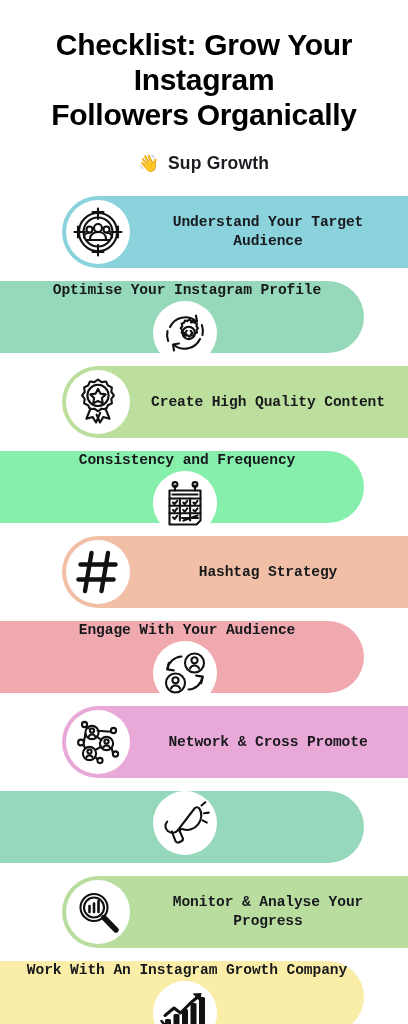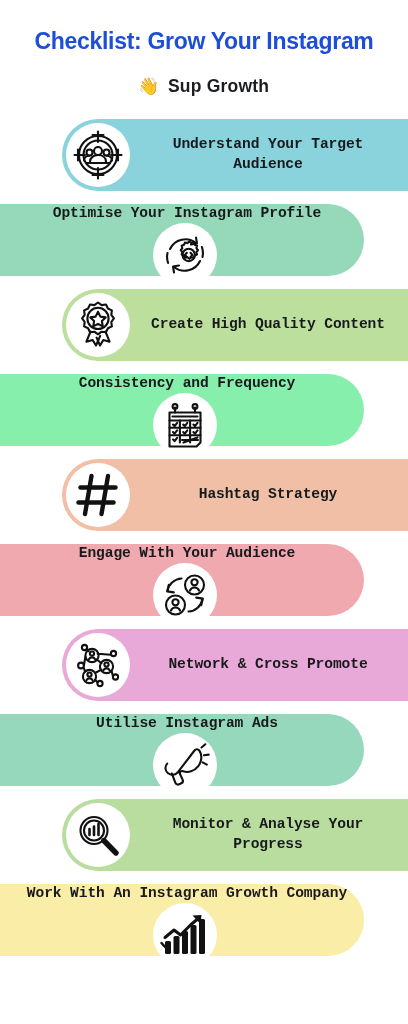--- a/index.html
+++ b/index.html
@@ -22,25 +22,25 @@
     background: #ffffff;
   }
 
   
   .header {
     padding: 28px 16px 0 16px;
     text-align: center;
   }
   .title {
     margin: 0;
-    font-size: 23px;
+    font-size: 30px;
     line-height: 1.16;
     font-weight: 700;
     letter-spacing: -0.3px;
-    color: #1d4ed8;
+    color: #000000;
     font-family: "Liberation Sans", sans-serif;
   }
   .brand {
     margin-top: 21px;
     display: flex;
     align-items: center;
     justify-content: center;
     gap: 8px;
   }
   .brand-emoji {
@@ -118,20 +118,21 @@
   .row.icon-right .row-label { padding-left: 10px; }
 </style>
 </head>
 <body>
 
 <div class="page">
 
   <div class="header">
     <h1 class="title">
       <span>Checklist: Grow Your Instagram</span><br>
+      <span>Followers Organically</span>
     </h1>
     <div class="brand">
       <span class="brand-emoji">👋</span>
       <span class="brand-name">Sup Growth</span>
     </div>
   </div>
 
   <div class="checklist" id="checklist">
       <div class="row icon-left" style="background: rgb(138, 210, 220);">
         <div class="icon-bubble">
@@ -263,21 +264,20 @@
       <line x1="11.7" y1="28.9" x2="13.2" y2="32.5" stroke="#111" fill="none" stroke-width="2.1" stroke-linecap="round" stroke-linejoin="round"></line>
       <line x1="14.2" y1="10.6" x2="16.5" y2="12.2" stroke="#111" fill="none" stroke-width="2.1" stroke-linecap="round" stroke-linejoin="round"></line>
       <line x1="38.9" y1="15.8" x2="25.6" y2="14.8" stroke="#111" fill="none" stroke-width="2.1" stroke-linecap="round" stroke-linejoin="round"></line>
       <line x1="40.9" y1="37" x2="39.5" y2="31.5" stroke="#111" fill="none" stroke-width="2.1" stroke-linecap="round" stroke-linejoin="round"></line>
       <line x1="25.6" y1="43.5" x2="23" y2="40.8" stroke="#111" fill="none" stroke-width="2.1" stroke-linecap="round" stroke-linejoin="round"></line>
     </svg>
         </div>
         <div class="row-label">Network &amp; Cross Promote</div>
       </div>
       <div class="row icon-right" style="background: rgb(150, 216, 188);">
-        <div class="row-label">Utilise Instagram Ads</div>
         <div class="icon-bubble">
           <svg width="52" height="52" viewBox="0 0 52 52">
       <path d="M8.2 24.6c-2.6 2.8-2.3 7.1.7 9.5l.3.2c3 2.4 7.4 1.9 9.7-1.1L35.5 11.5c1.2-1.6 3.6-1.6 4.8 0 3.1 4.3 2.6 11-1.2 15.9s-10 6.7-14.9 4.9c-1.8-.7-3.3.3-3.4 2" stroke="#111" fill="none" stroke-width="2.1" stroke-linecap="round" stroke-linejoin="round"></path>
       <path d="M12.8 34.4l3.6 9.4a2.8 2.8 0 0 0 3.8 1.5l2.1-1a2.8 2.8 0 0 0 1.3-3.7l-3.4-7.4" stroke="#111" fill="none" stroke-width="2.1" stroke-linecap="round" stroke-linejoin="round"></path>
       <path d="M42.5 8.5l3.8-3.2M45 16.3l4.7-.7M43.6 23.4l4.2 2.2" stroke="#111" fill="none" stroke-width="2.1" stroke-linecap="round" stroke-linejoin="round"></path>
     </svg>
         </div>
       </div>
       <div class="row icon-left" style="background: rgb(185, 221, 159);">
         <div class="icon-bubble">

